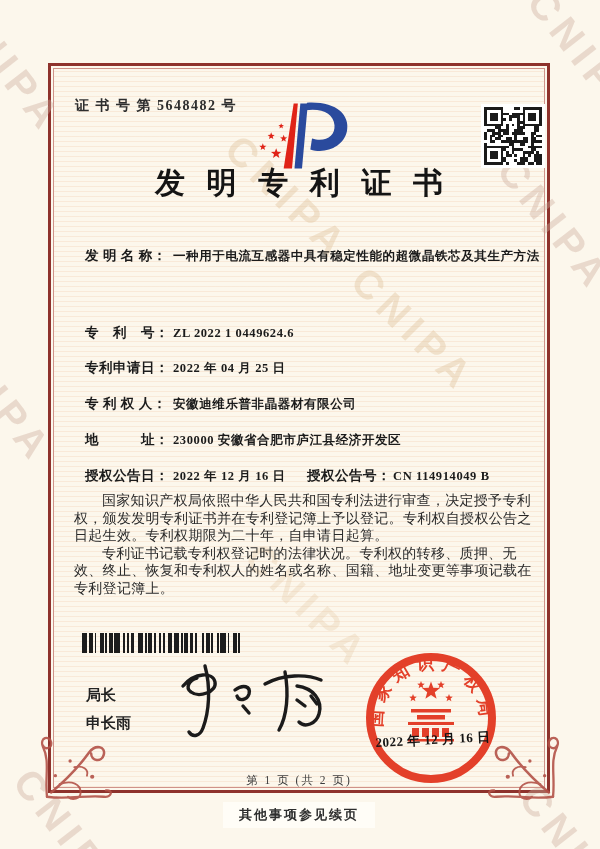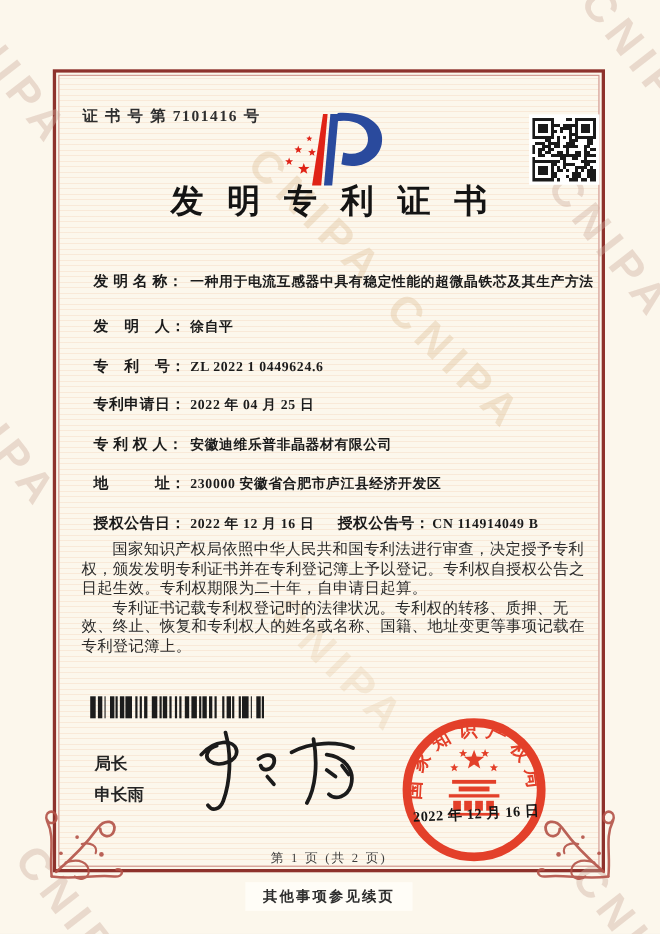--- a/index.html
+++ b/index.html
@@ -60,21 +60,21 @@
   <span class="wm wm-in" style="left:358px;top:252px;transform:rotate(45deg);">CNIPA</span>
   <span class="wm wm-out" style="left:-52px;top:312px;transform:rotate(52deg);">CNIPA</span>
   <span class="wm wm-in" style="left:252px;top:528px;transform:rotate(45deg);opacity:.7;">CNIPA</span>
   <span class="wm wm-out" style="left:22px;top:752px;transform:rotate(52deg);">CNIPA</span>
   <span class="wm wm-out" style="left:528px;top:768px;transform:rotate(52deg);">CNIPA</span>
 
   <div class="frame">
     <div class="frame-inner"></div>
   </div>
 
-  <div class="abs cert-no">证 书 号 第 7101416 号</div>
+  <div class="abs cert-no">证 书 号 第 5648482 号</div>
 
   <div class="abs logo">
     <svg viewBox="0 0 120 85" width="100" height="79">
       <g fill="#e02317">
         <polygon points="35.0,26.5 35.9,28.8 38.3,28.9 36.4,30.5 37.1,32.8 35.0,31.5 32.9,32.8 33.6,30.5 31.7,28.9 34.1,28.8"></polygon>
         <polygon points="23.0,37.5 24.1,40.5 27.3,40.6 24.8,42.6 25.6,45.6 23.0,43.9 20.4,45.6 21.2,42.6 18.7,40.6 21.9,40.5"></polygon>
         <polygon points="38.0,40.5 39.1,43.5 42.3,43.6 39.8,45.6 40.6,48.6 38.0,46.9 35.4,48.6 36.2,45.6 33.7,43.6 36.9,43.5"></polygon>
         <polygon points="13.0,50.5 14.1,53.5 17.3,53.6 14.8,55.6 15.6,58.6 13.0,56.9 10.4,58.6 11.2,55.6 8.7,53.6 11.9,53.5"></polygon>
         <polygon points="29.0,56.5 30.6,60.8 35.2,61.0 31.6,63.8 32.8,68.3 29.0,65.7 25.2,68.3 26.4,63.8 22.8,61.0 27.4,60.8"></polygon>
         <polygon points="50,3 55,3 48,81 38,81"></polygon>
@@ -336,23 +336,20 @@
         <rect x="19" y="20" width="1" height="1"></rect>
         <rect x="20" y="20" width="1" height="1"></rect>
       </svg>
   </div>
 
   <div class="abs title">发明专利证书</div>
 
   <div class="field" style="top:247px;">
     <span class="flabel">发 明 名 称：</span><span class="fvalue">一种用于电流互感器中具有稳定性能的超微晶铁芯及其生产方法</span>
   </div>
-  <div class="field" style="top:288px;">
-    <span class="flabel">发　明　人：</span><span class="fvalue">徐自平</span>
-  </div>
   <div class="field" style="top:324px;">
     <span class="flabel">专　利　号：</span><span class="fvalue">ZL 2022 1 0449624.6</span>
   </div>
   <div class="field" style="top:359px;">
     <span class="flabel">专利申请日：</span><span class="fvalue">2022 年 04 月 25 日</span>
   </div>
   <div class="field" style="top:395px;">
     <span class="flabel">专 利 权 人：</span><span class="fvalue">安徽迪维乐普非晶器材有限公司</span>
   </div>
   <div class="field" style="top:431px;">

